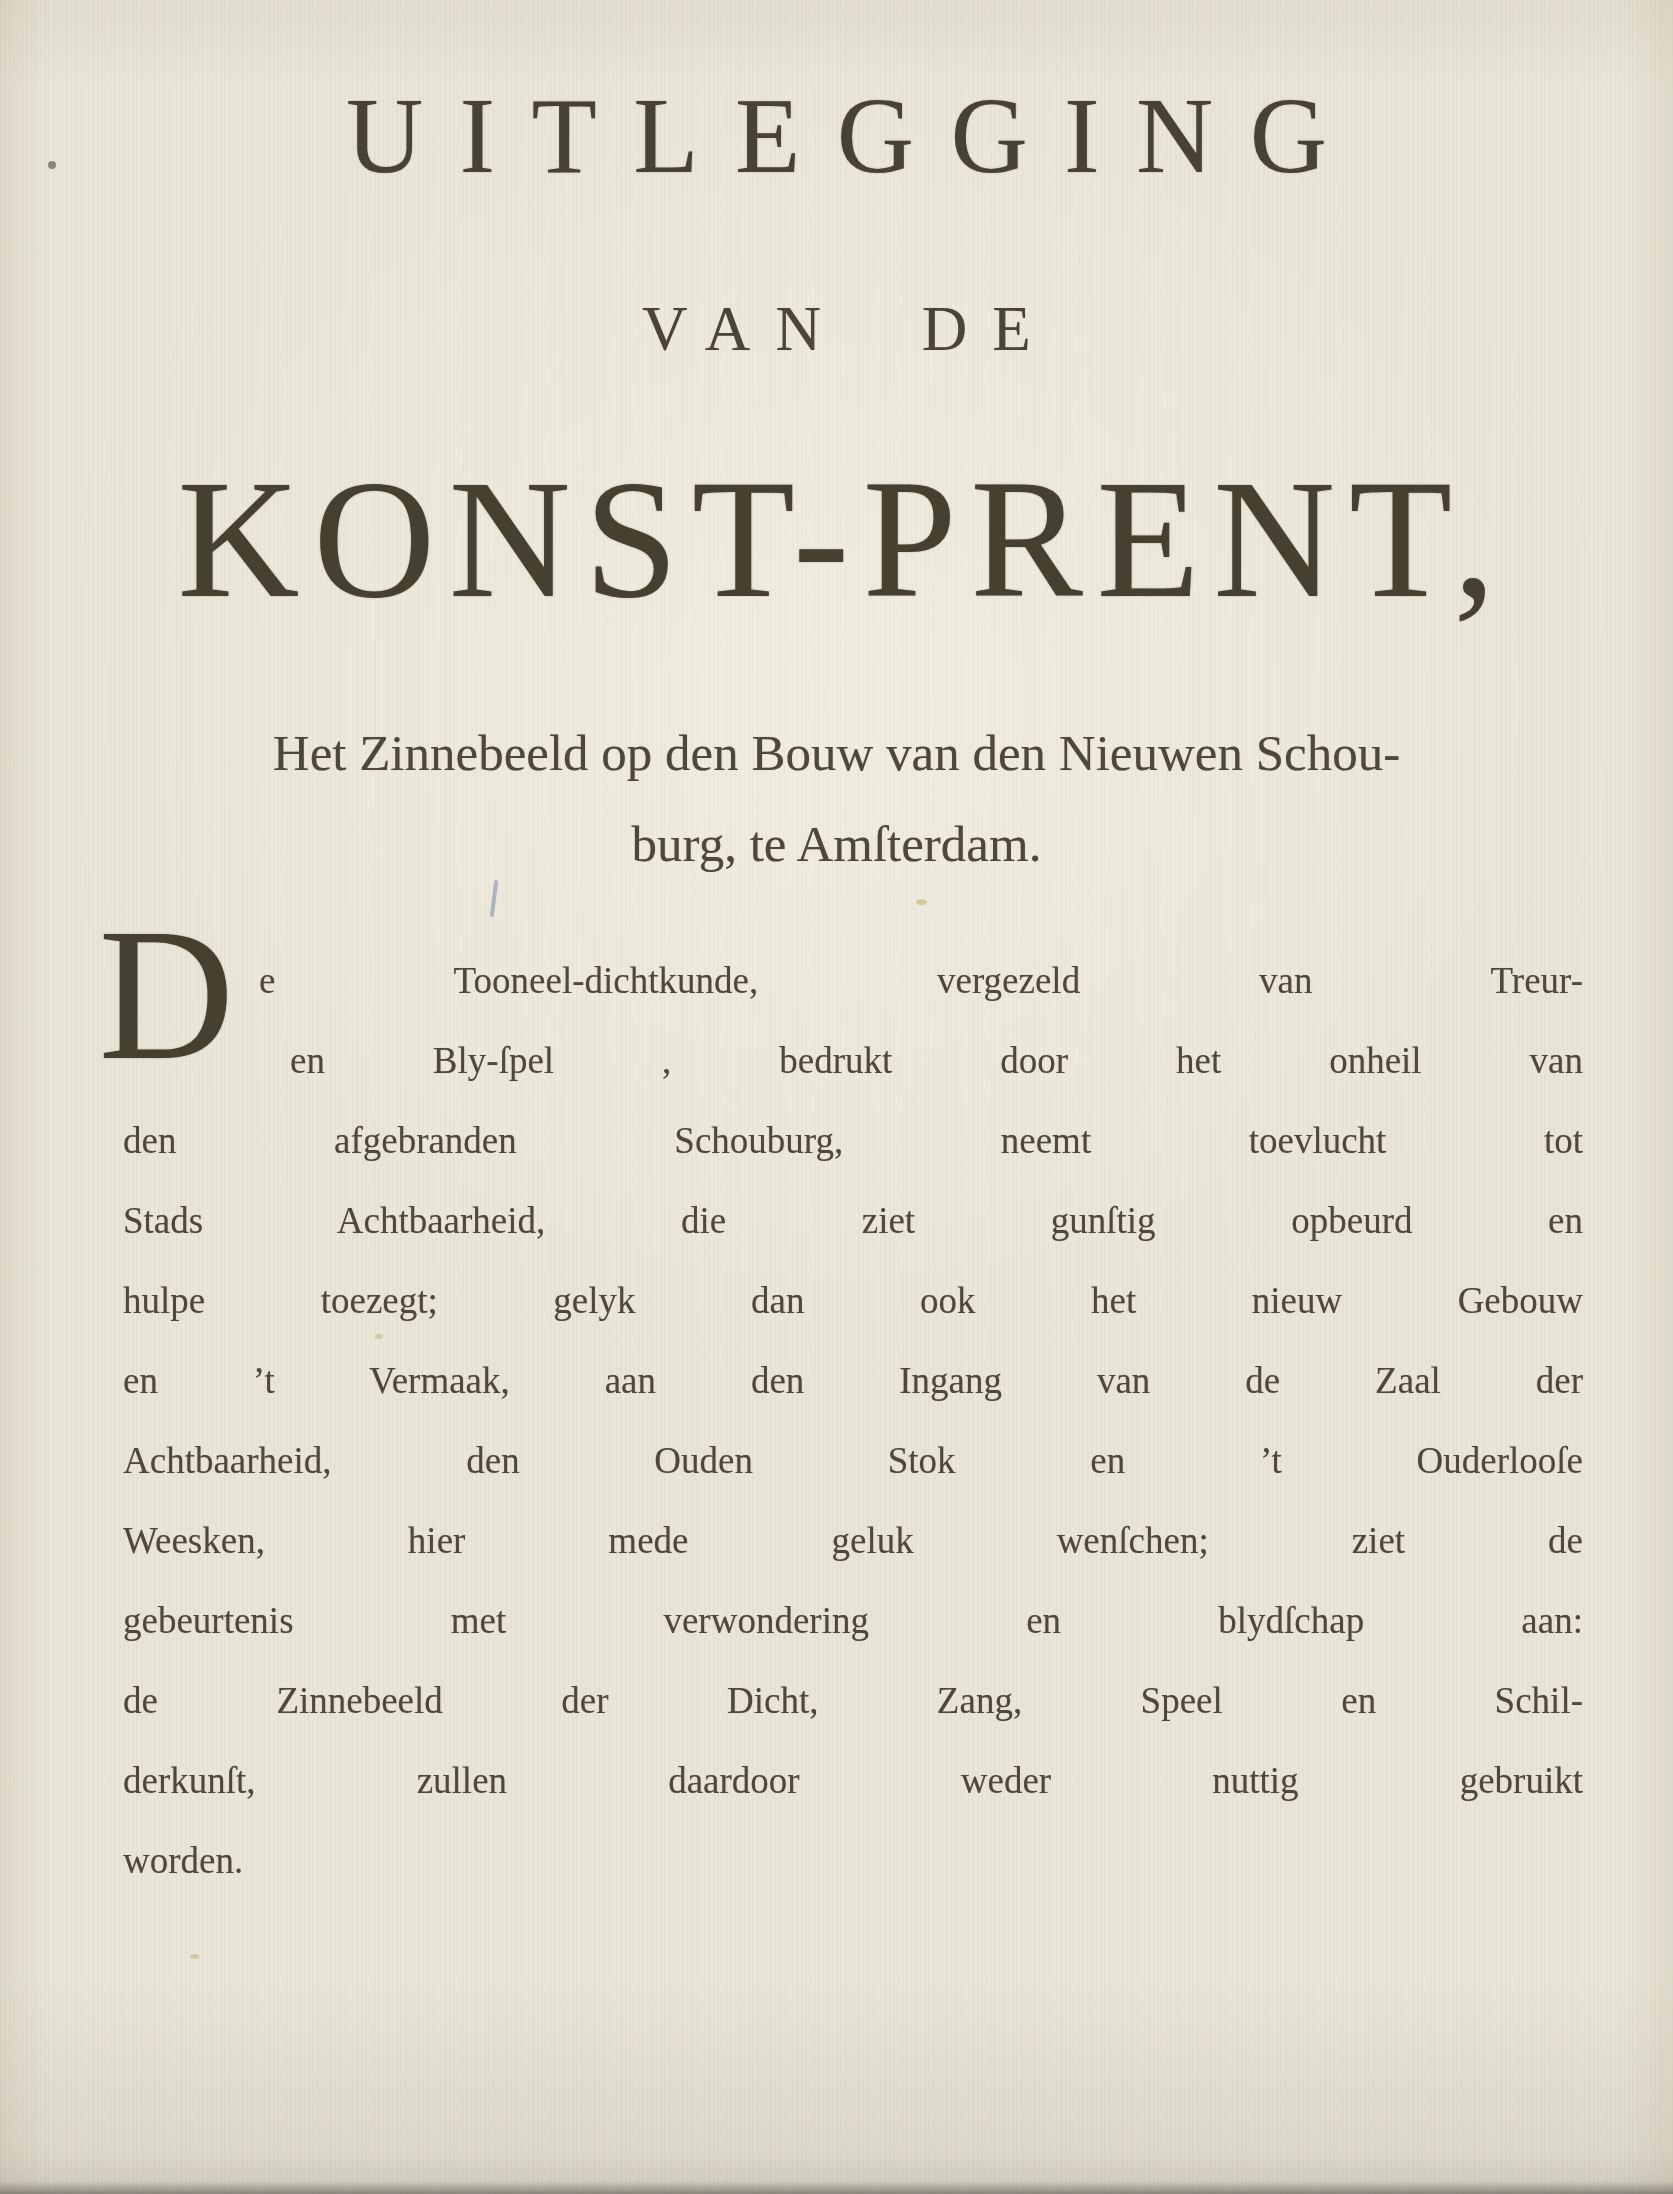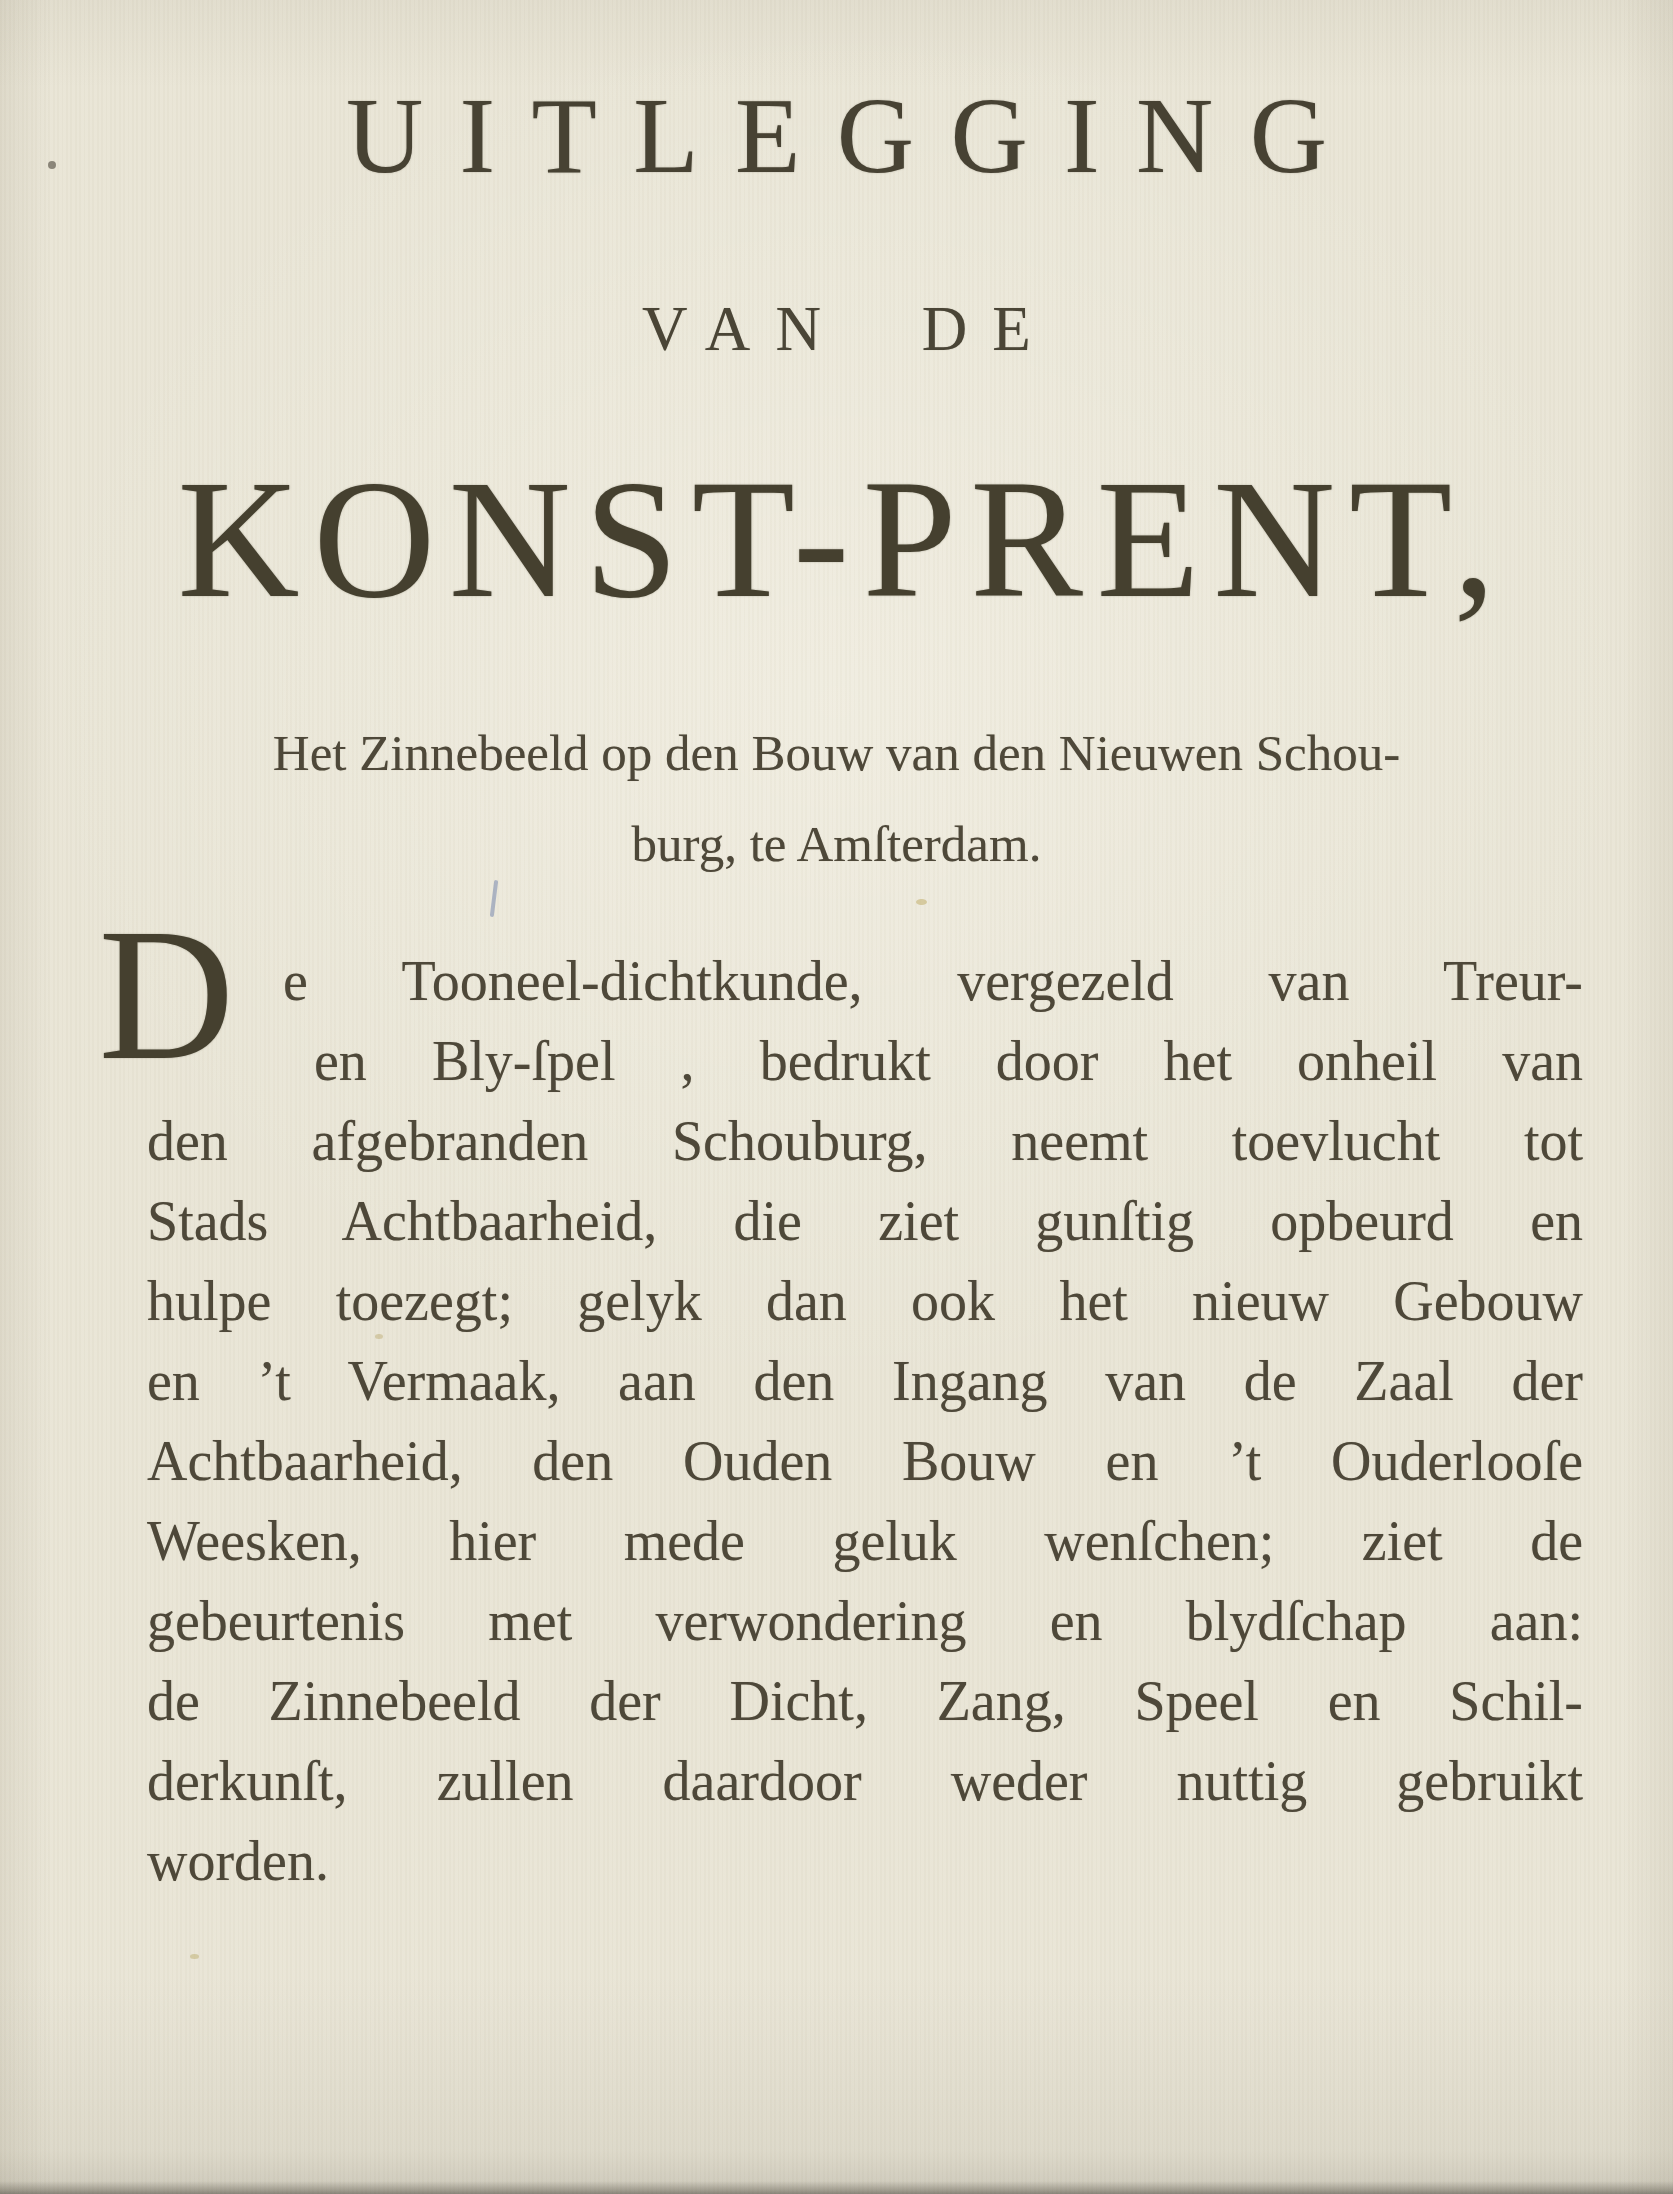--- a/index.html
+++ b/index.html
@@ -66,25 +66,24 @@
     color: #4e4839;
     text-shadow: 0 0 0.9px rgba(78,72,57,0.3);
   }
 
   .body-text {
     position: relative;
     margin: 51px 90px 0 123px;
     text-shadow: 0 0 0.9px rgba(78,72,57,0.3);
   }
   .line {
-    font-size: 56px;
+    font-size: 37px;
     line-height: 80px;
     text-align: justify;
     text-align-last: justify;
-    margin-left: 24px;
   }
   .line.ind1 { padding-left: 136px; }
   .line.ind2 { padding-left: 167px; }
   .line.last { text-align-last: left; }
 
   .dropcap {
     position: absolute;
     left: -24.6px; top: -40px;
     font-size: 188px;
     line-height: 1;
@@ -122,21 +121,21 @@
   </p>
 
   <section class="body-text">
     <span class="dropcap">D</span>
     <div class="line ind1">e Tooneel-dichtkunde, vergezeld van Treur-</div>
     <div class="line ind2">en Bly-ſpel , bedrukt door het onheil van</div>
     <div class="line">den afgebranden Schouburg, neemt toevlucht tot</div>
     <div class="line">Stads Achtbaarheid, die ziet gunſtig opbeurd en</div>
     <div class="line">hulpe toezegt; gelyk dan ook het nieuw Gebouw</div>
     <div class="line">en ’t Vermaak, aan den Ingang van de Zaal der</div>
-    <div class="line">Achtbaarheid, den Ouden Bouw en ’t Ouderlooſe</div>
+    <div class="line">Achtbaarheid, den Ouden Stok en ’t Ouderlooſe</div>
     <div class="line">Weesken, hier mede geluk wenſchen; ziet de</div>
     <div class="line">gebeurtenis met verwondering en blydſchap aan:</div>
     <div class="line">de Zinnebeeld der Dicht, Zang, Speel en Schil-</div>
     <div class="line">derkunſt, zullen daardoor weder nuttig gebruikt</div>
     <div class="line last">worden.</div>
   </section>
 
 </div>
 
 

